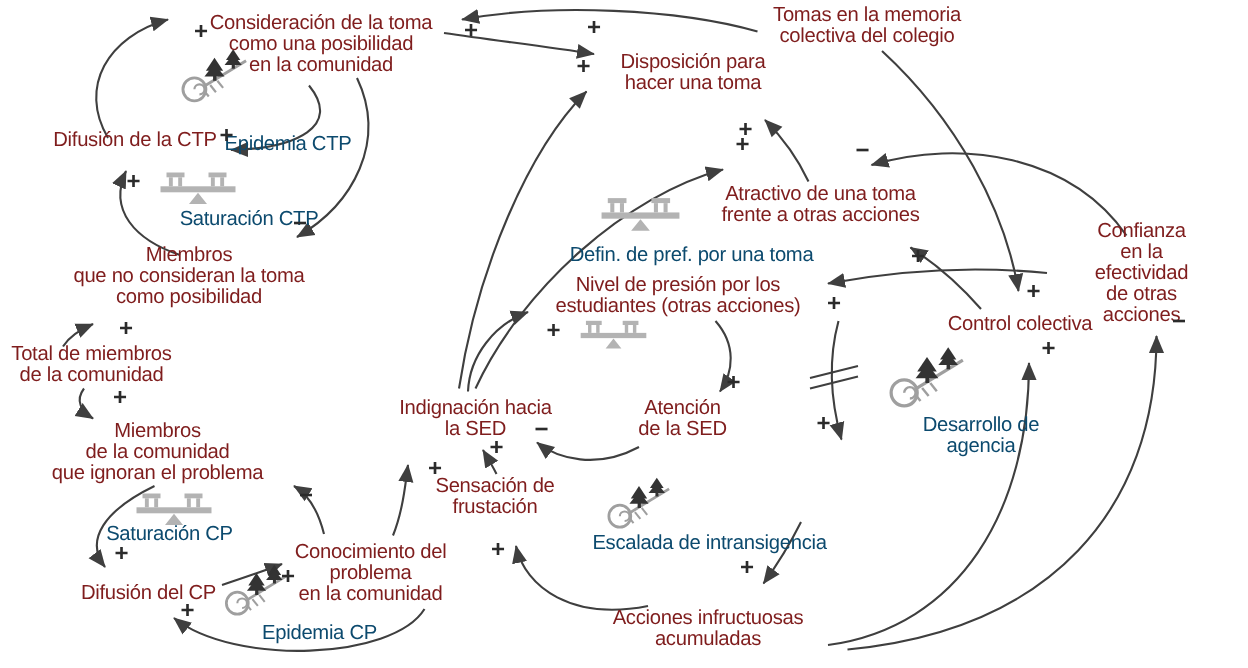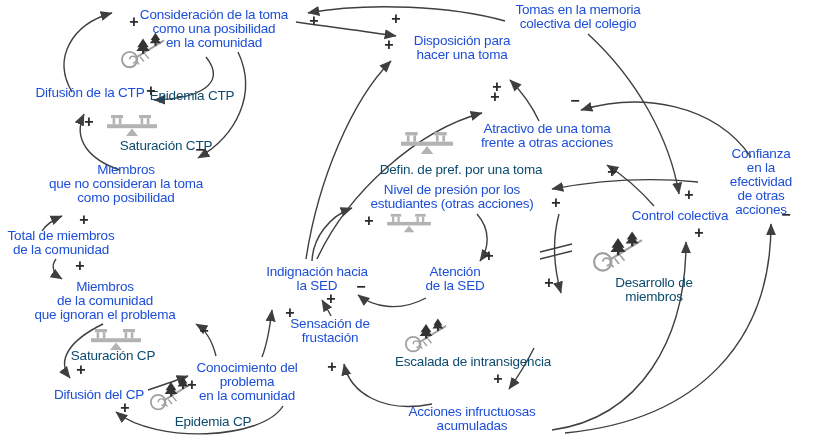--- a/index.html
+++ b/index.html
@@ -1,20 +1,20 @@
 <!DOCTYPE html>
 <html><head>
 <meta charset="utf-8">
 <style>
   html,body{margin:0;padding:0;background:#fff;}
   .stage{position:relative;width:832px;height:445px;background:#ffffff;
          font-family:"Liberation Sans",sans-serif;overflow:hidden;}
   .arrows{position:absolute;left:0;top:0;width:832px;height:445px;}
   .node{position:absolute;transform:translate(-50%,-50%);text-align:center;
-        font-size:13.5px;line-height:14px;color:#1d4ed8;white-space:pre-line;
+        font-size:13.5px;line-height:14px;color:#7f1d1d;white-space:pre-line;
         letter-spacing:-0.2px;}
   .loop-label{position:absolute;transform:translate(-50%,-50%);text-align:center;
         font-size:13.5px;line-height:14px;color:#0c4a6e;white-space:pre-line;
         letter-spacing:-0.2px;margin-left:32px;}
   .sign{position:absolute;transform:translate(-50%,-50%);font-size:16px;
         font-weight:700;color:#2b2b2b;line-height:1;}
 </style>
 </head>
 <body>
 
@@ -133,21 +133,21 @@
 efectividad de otras
 acciones</div>
 
   <div class="loop-label" style="left:160px;top:96px">Epidemia CTP</div>
   <div class="loop-label" style="left:134px;top:146px">Saturación CTP</div>
   <div class="loop-label" style="left:81px;top:356px">Saturación CP</div>
   <div class="loop-label" style="left:181px;top:422px">Epidemia CP</div>
   <div class="loop-label" style="left:429px;top:170px">Defin. de pref. por una toma</div>
   <div class="loop-label" style="left:441px;top:362px">Escalada de intransigencia</div>
   <div class="loop-label" style="left:622px;top:290px">Desarrollo de
-miembros</div>
+agencia</div>
 
   <span class="sign" style="left:134px;top:22px">+</span>
   <span class="sign" style="left:151px;top:91px">+</span>
   <span class="sign" style="left:89px;top:122px">+</span>
   <span class="sign" style="left:200px;top:150px">−</span>
   <span class="sign" style="left:84px;top:220px">+</span>
   <span class="sign" style="left:80px;top:266px">+</span>
   <span class="sign" style="left:204px;top:331px">−</span>
   <span class="sign" style="left:81px;top:370px">+</span>
   <span class="sign" style="left:192px;top:385px">+</span>

